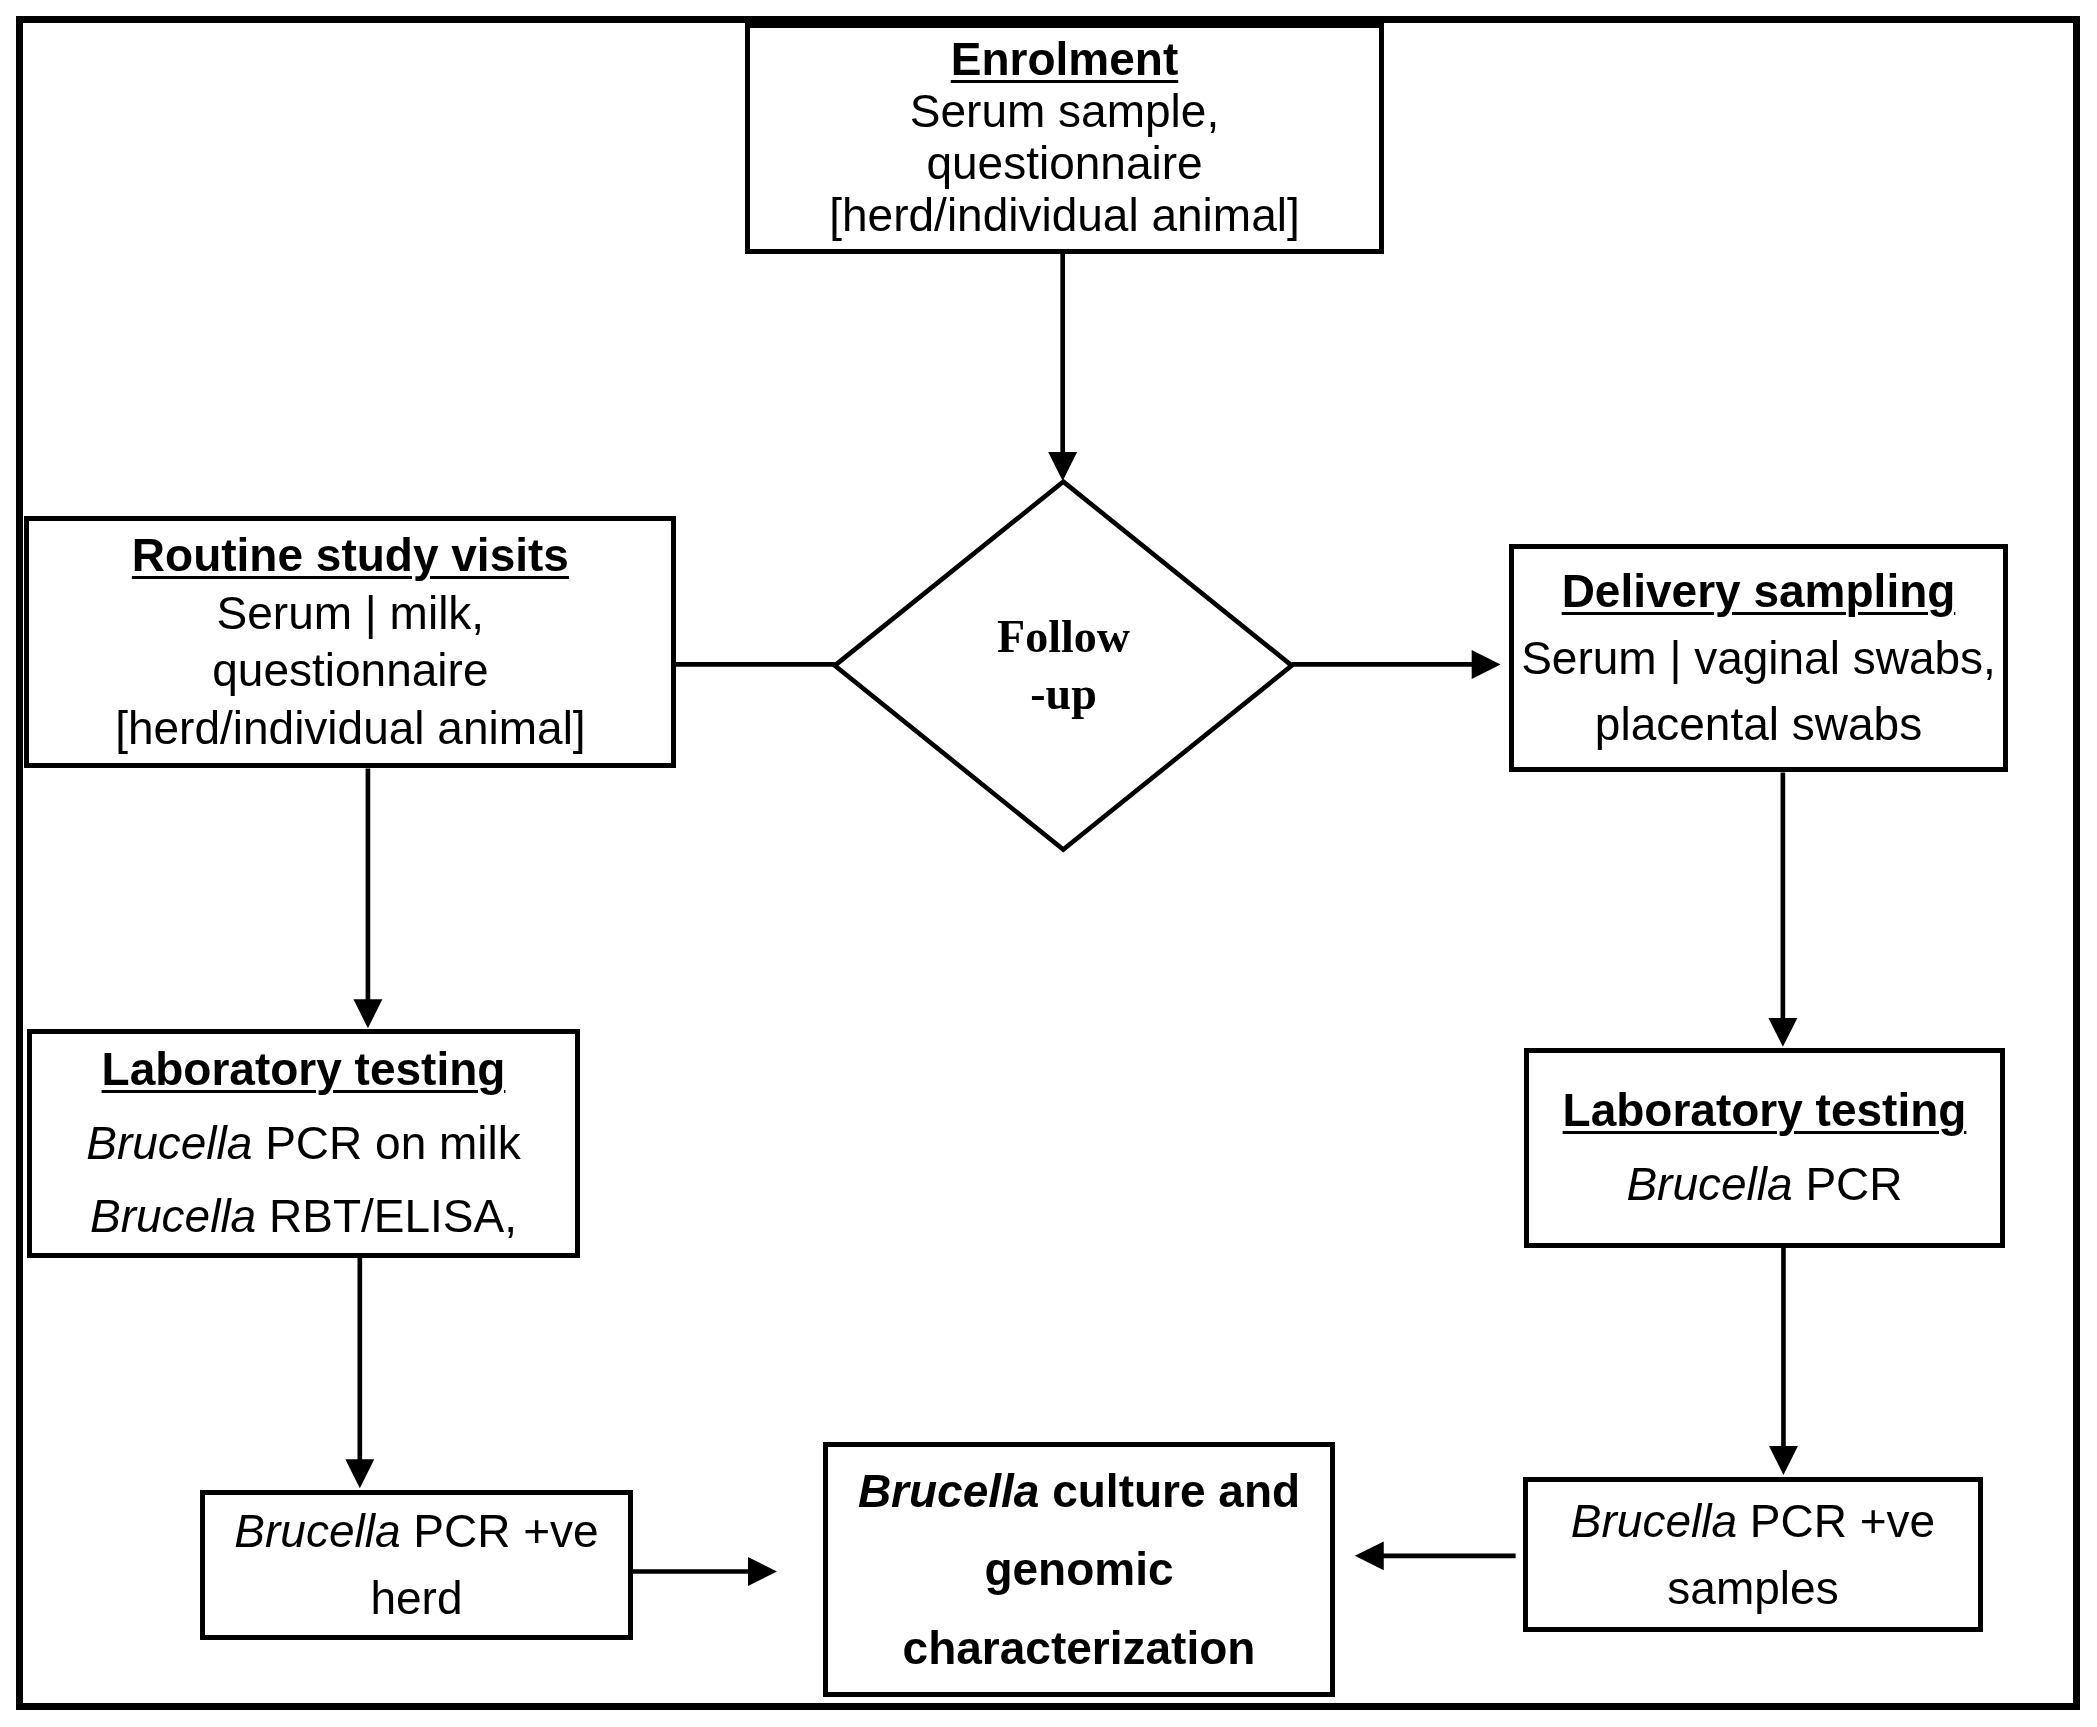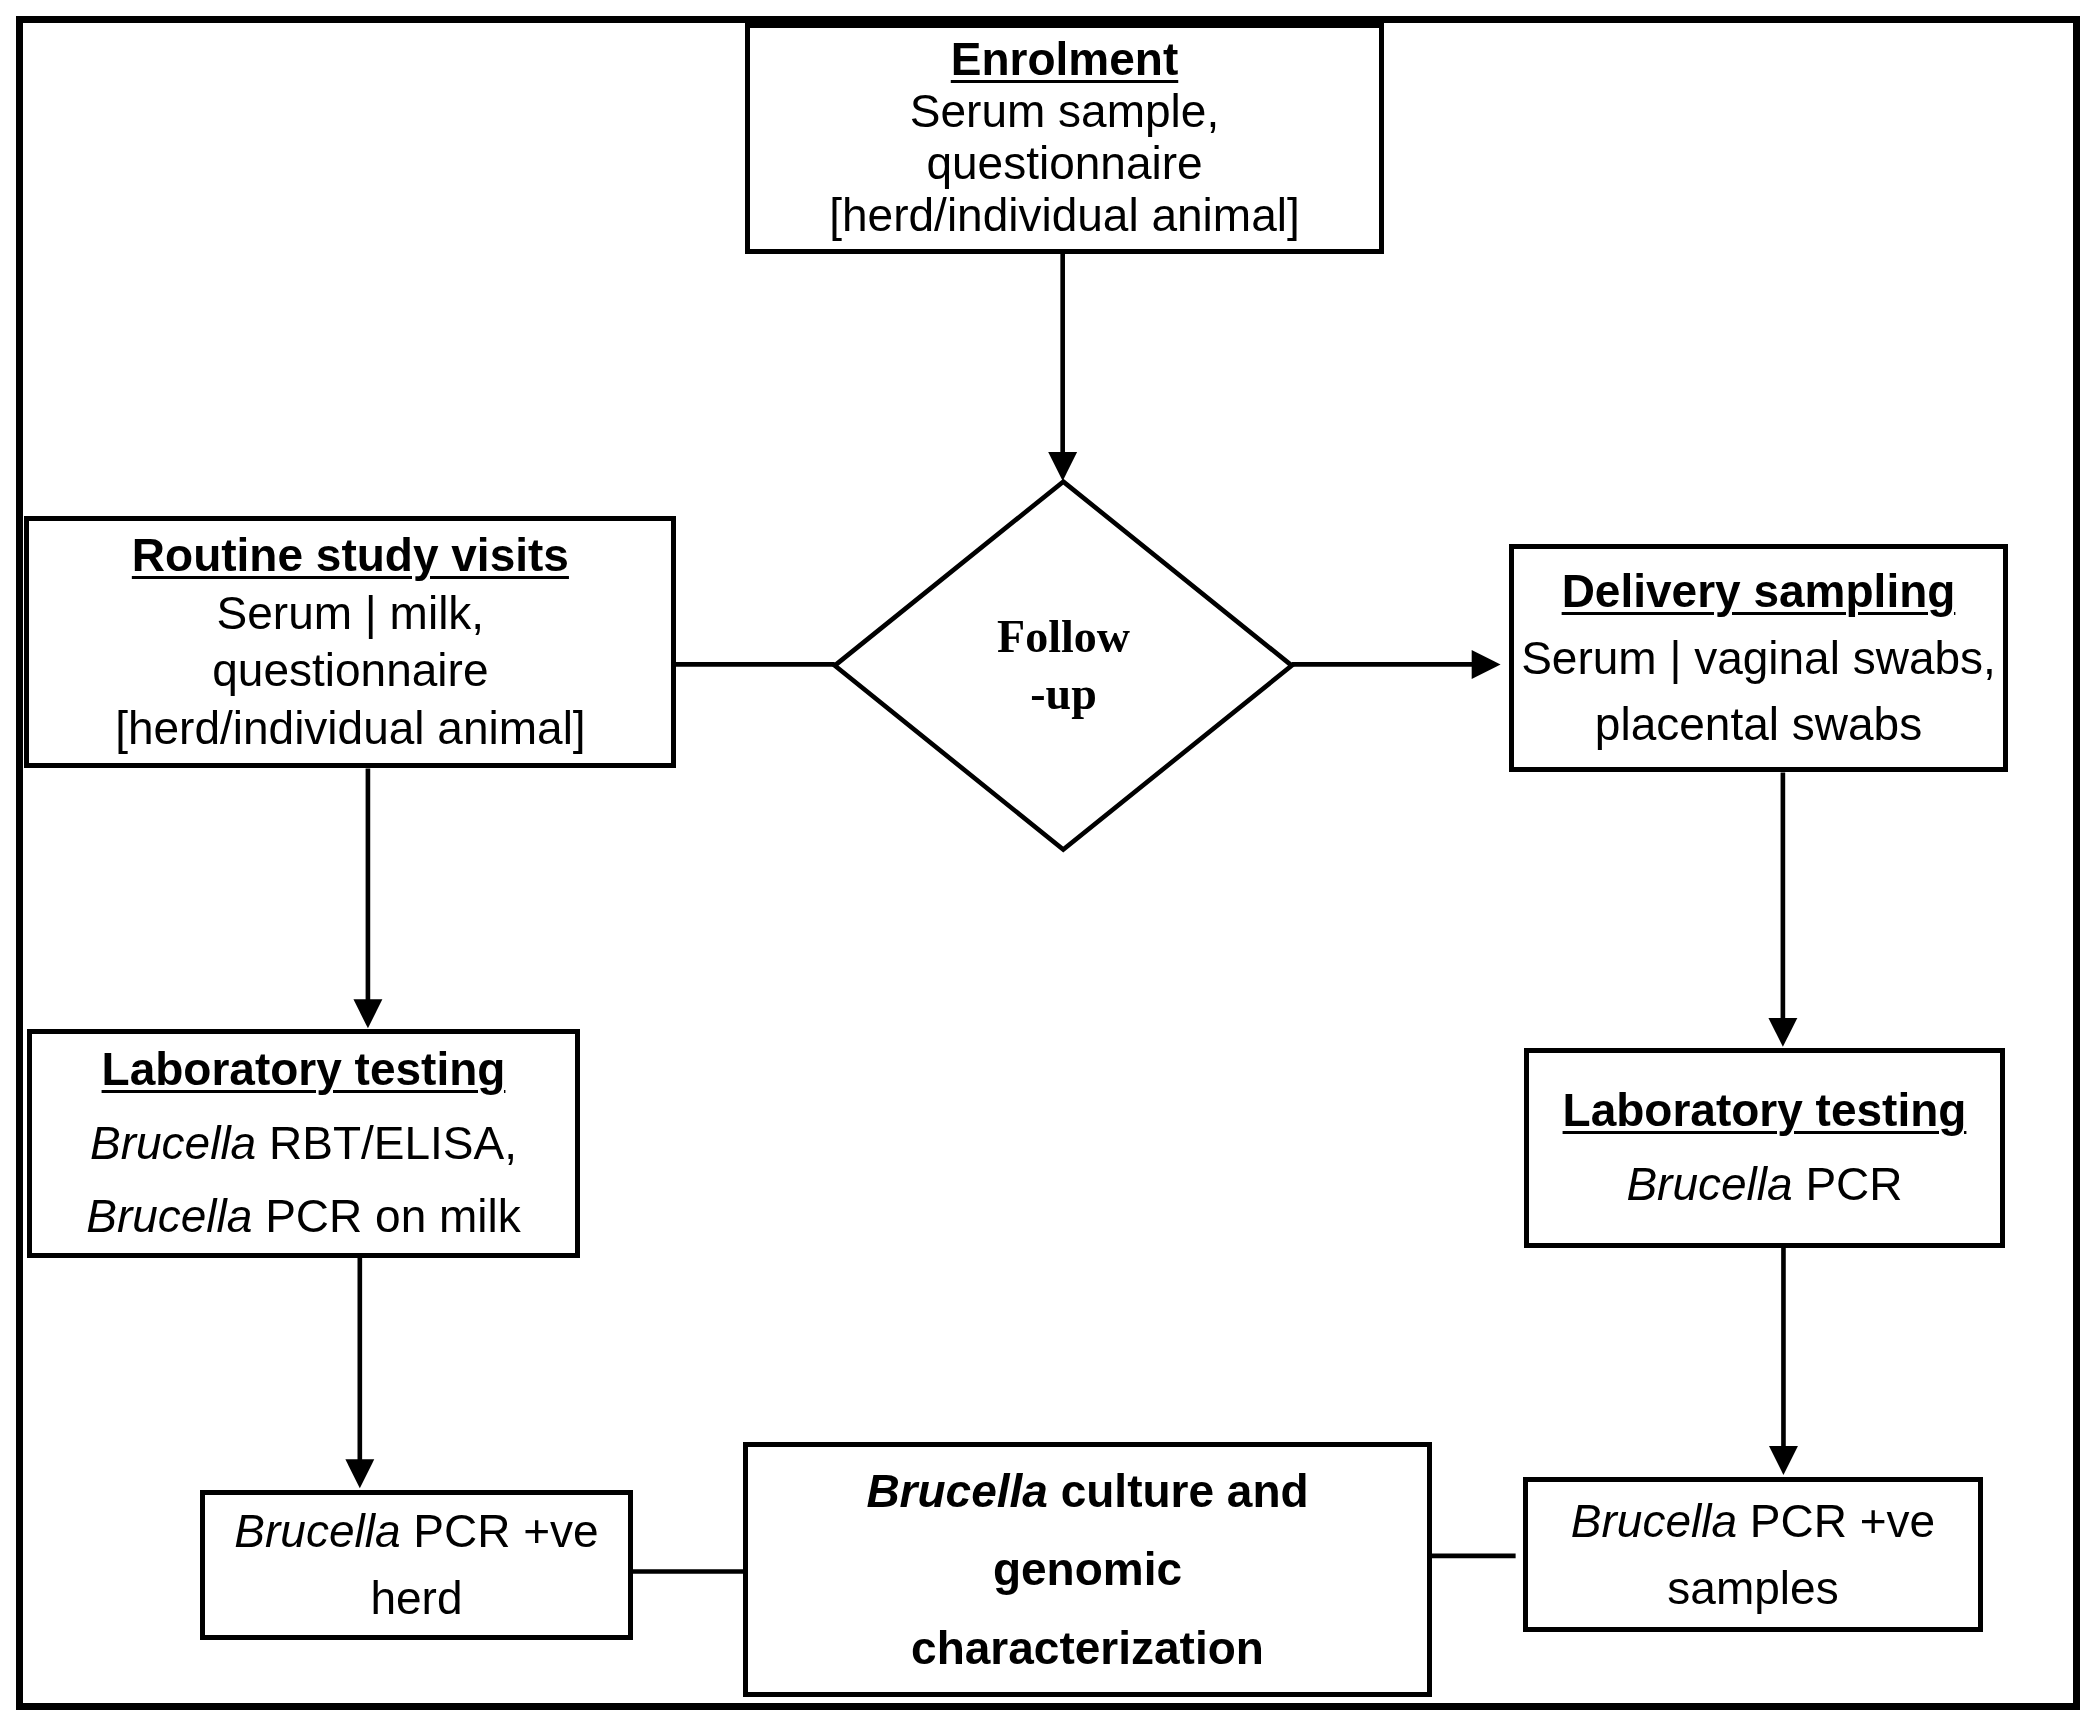--- a/index.html
+++ b/index.html
@@ -82,21 +82,21 @@
     line-height: 1.25;
     background: transparent;
     font-family: Liberation Serif, serif;
   }
   #node-enrolment   { left: 738px; top: 22.6px;   width: 639px; height: 231px; line-height: 1.13; }
   #node-routine     { left: 17.4px;   top: 516px;  width: 652px; height: 252px; line-height: 1.25; }
   #node-delivery    { left: 1502px; top: 544px;  width: 499px;  height: 228px; line-height: 1.45; }
   #node-lab-left    { left: 20px;   top: 1029px; width: 553px;  height: 229px; line-height: 1.60; }
   #node-lab-right   { left: 1517px; top: 1048px; width: 481px;  height: 200px; line-height: 1.60; }
   #node-pcr-milk    { left: 193px;  top: 1490px; width: 433px;  height: 150px; line-height: 1.45; }
-  #node-culture     { left: 736px; top: 1442px; width: 689px;  height: 255px; line-height: 1.70; font-weight: bold; }
+  #node-culture     { left: 816px; top: 1442px; width: 512px;  height: 255px; line-height: 1.70; font-weight: bold; }
   #node-pcr-samples { left: 1516px; top: 1477px; width: 460px;  height: 155px; line-height: 1.45; }
 </style>
 </head>
 <body>
 
 <div class="figure">
 
   <div class="outer-frame"></div>
 
   <svg class="connectors" viewBox="0 0 3625 2986" xmlns="http://www.w3.org/2000/svg">
@@ -169,22 +169,22 @@
   </div>
 
   <div class="box" id="node-delivery">
     <div class="title">Delivery sampling</div>
     <div>Serum | vaginal swabs,</div>
     <div>placental swabs</div>
   </div>
 
   <div class="box" id="node-lab-left">
     <div class="title">Laboratory testing</div>
+    <div><i>Brucella</i><span> PCR on milk</span></div>
     <div><i>Brucella</i><span> RBT/ELISA,</span></div>
-    <div><i>Brucella</i><span> PCR on milk</span></div>
   </div>
 
   <div class="box" id="node-lab-right">
     <div class="title">Laboratory testing</div>
     <div><i>Brucella</i><span> PCR</span></div>
   </div>
 
   <div class="box" id="node-pcr-milk">
     <div><i>Brucella</i><span> PCR +ve</span></div>
     <div>herd</div>

